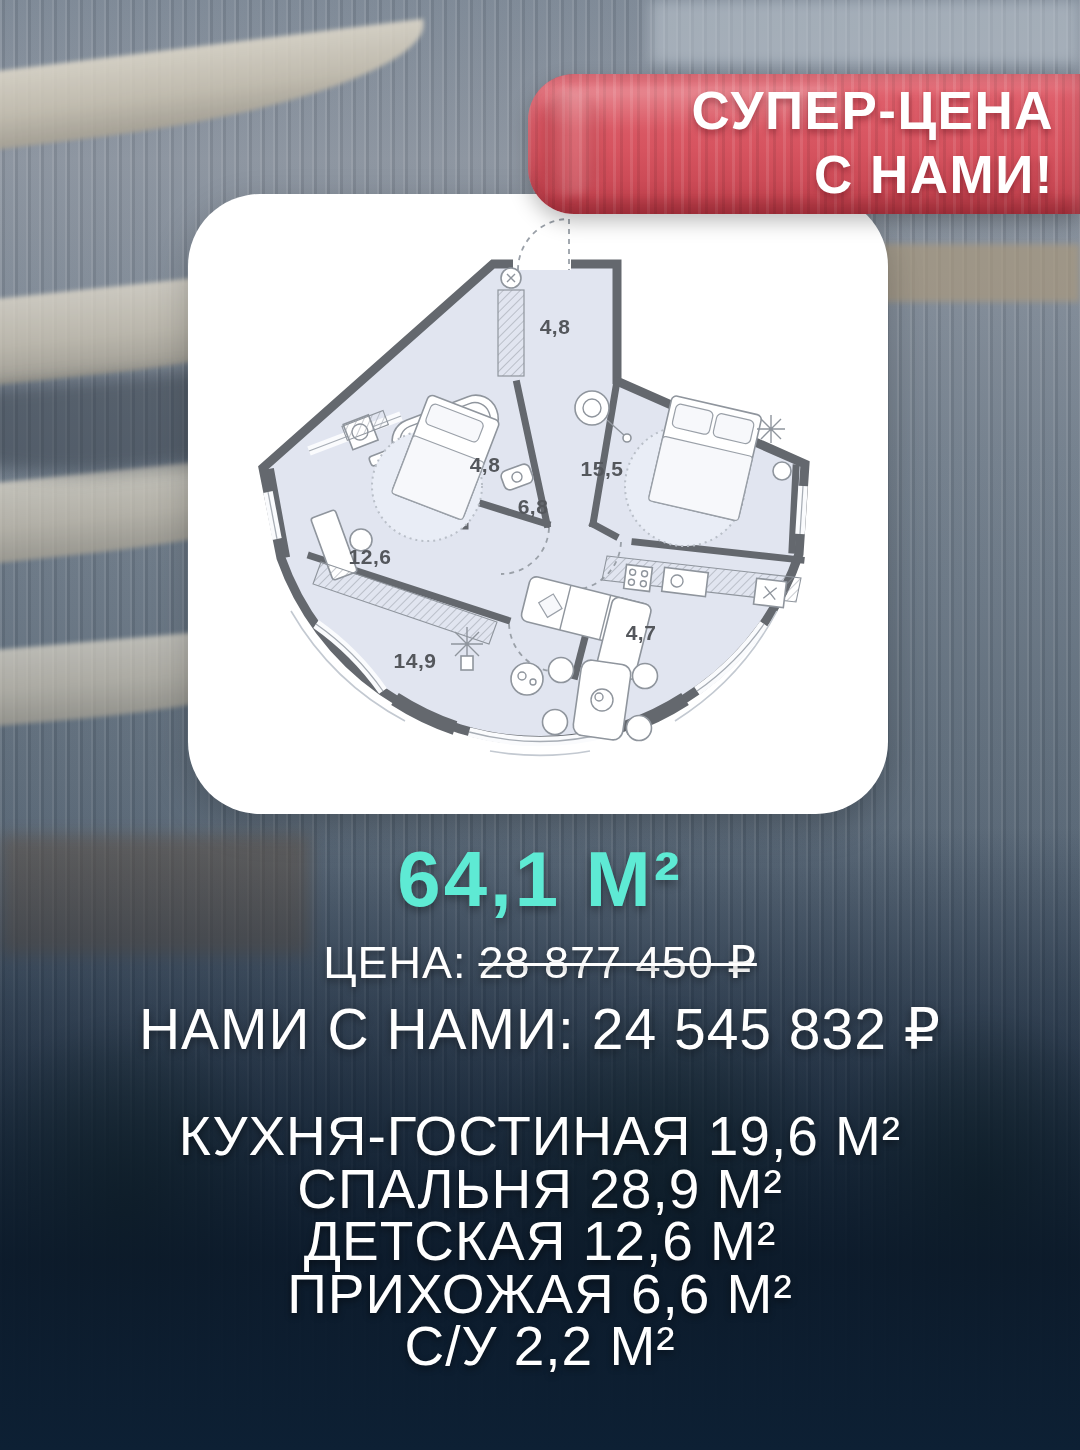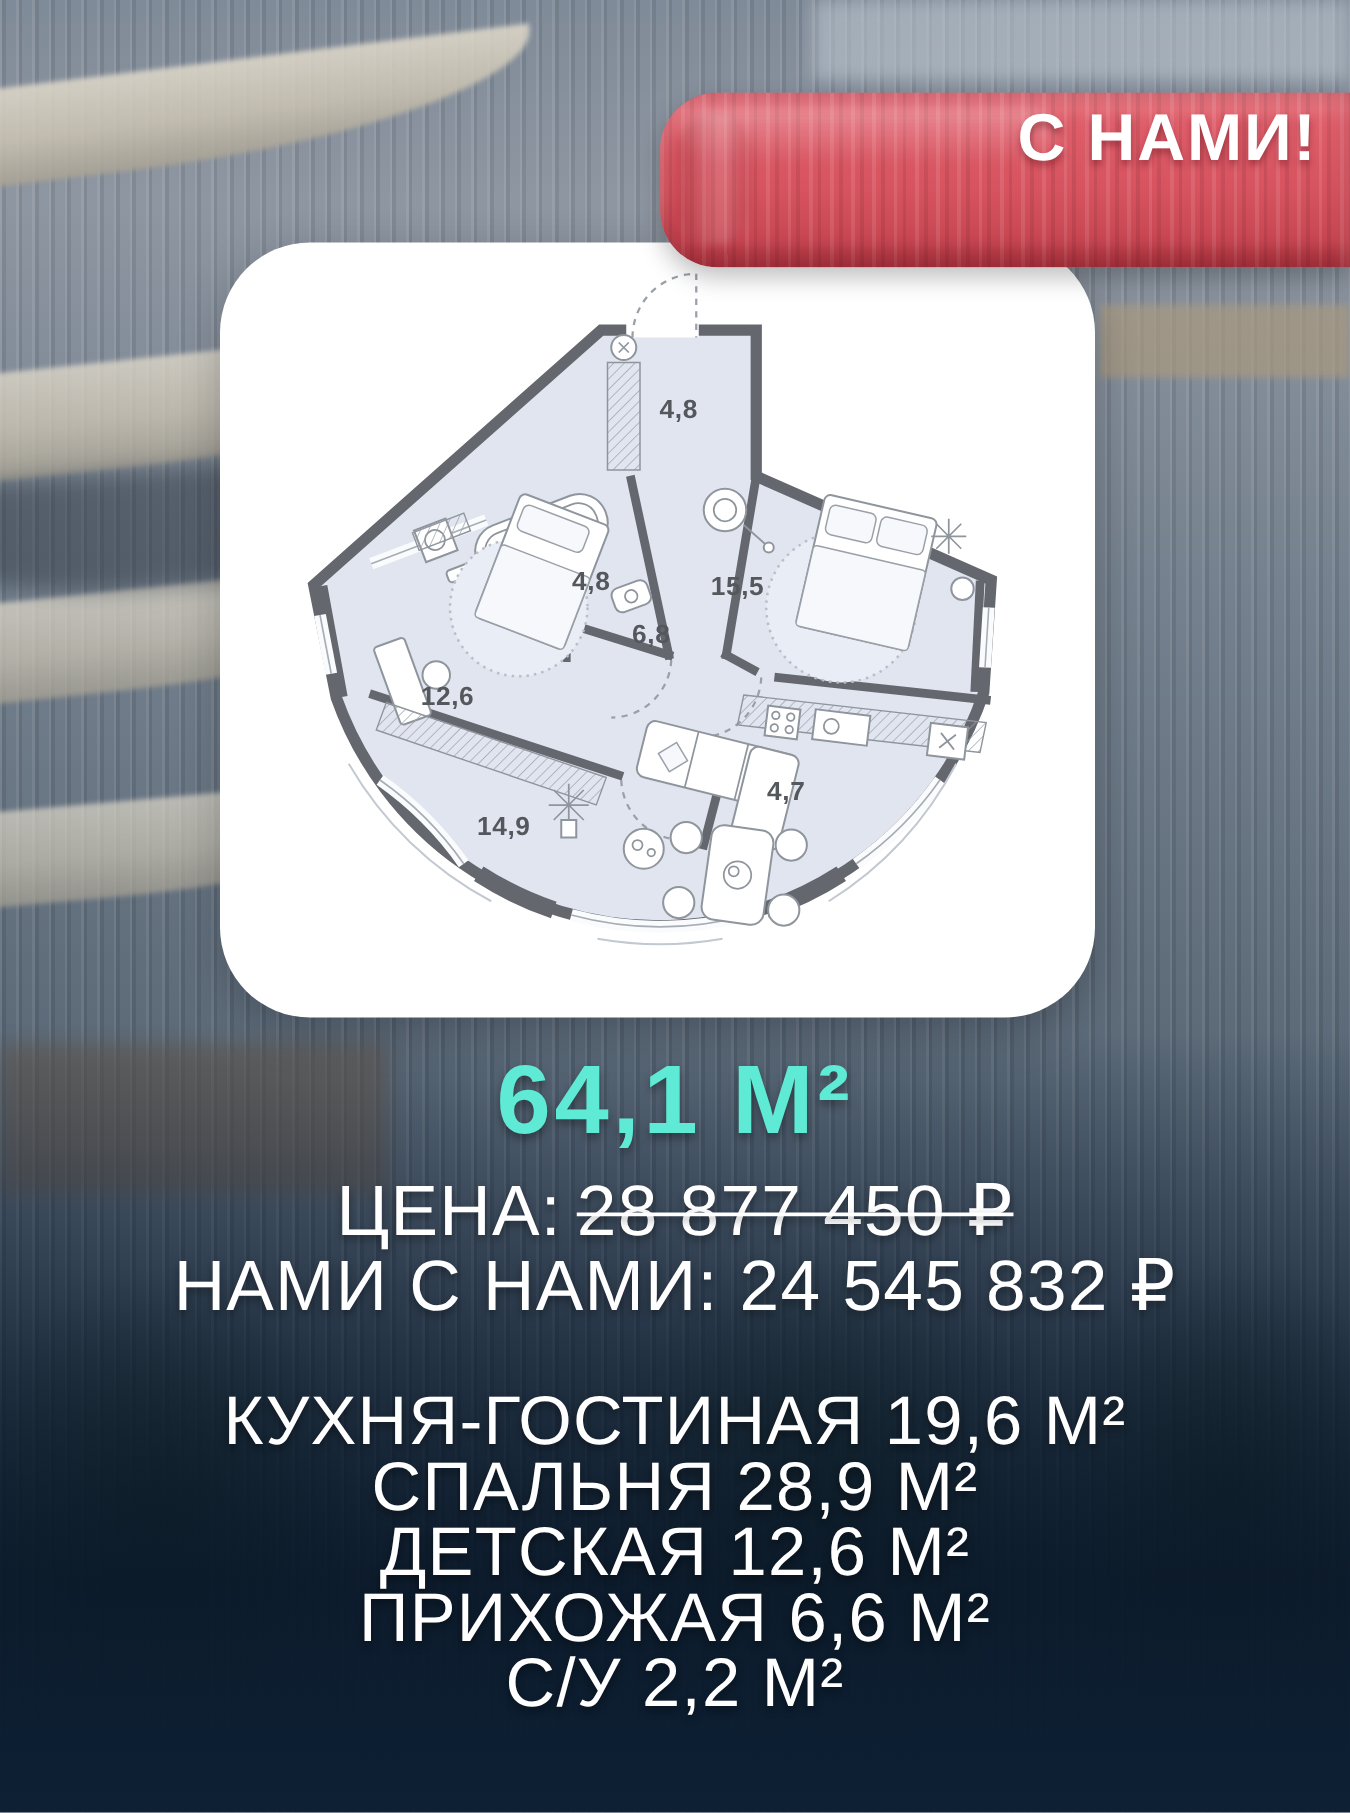--- a/index.html
+++ b/index.html
@@ -25,21 +25,21 @@
   .beigeright{right:0;top:244px;width:200px;height:58px;background:#a9997f;opacity:.7;filter:blur(3px);}
   .wallwarm{left:0;top:835px;width:310px;height:120px;background:#63564b;opacity:.55;filter:blur(8px);}
   .tree{border-radius:50%;filter:blur(6px);}
   .t1{left:-40px;top:1020px;width:330px;height:380px;background:radial-gradient(closest-side,rgba(25,45,40,.95),rgba(25,45,40,0));}
   .t2{left:470px;top:1000px;width:380px;height:420px;background:radial-gradient(closest-side,rgba(22,42,38,.9),rgba(22,42,38,0));}
   .t3{right:-60px;top:1010px;width:320px;height:380px;background:radial-gradient(closest-side,rgba(20,40,36,.9),rgba(20,40,36,0));}
   .vignette{position:absolute;inset:0;
     background:linear-gradient(180deg,rgba(14,28,44,0) 0%,rgba(14,28,44,0) 57%,rgba(14,28,44,.55) 73%,rgba(11,25,41,.93) 87%,#0d2034 100%);}
 
   
-  .card{position:absolute;left:176px;top:194px;width:700px;height:620px;background:#fff;
+  .card{position:absolute;left:188px;top:194px;width:700px;height:620px;background:#fff;
         border-radius:72px;z-index:10;box-shadow:0 12px 36px rgba(0,0,0,.22);}
   .card svg{position:absolute;left:67px;top:14px;}
 
   
   .ribbon{position:absolute;top:74px;left:528px;width:552px;height:140px;z-index:20;
     border-radius:46px 0 0 46px;
     background:
       repeating-linear-gradient(90deg, rgba(255,255,255,.10) 0 3px, rgba(0,0,0,0) 3px 7px, rgba(0,0,0,.08) 7px 10px, rgba(0,0,0,0) 10px 17px),
       linear-gradient(180deg,#cf4e5b 0%,#e0606c 10%,#d6535f 55%,#c84753 85%,#ab3944 100%);
     box-shadow: inset 0 14px 16px rgba(255,255,255,.16), inset 0 -12px 18px rgba(128,24,34,.38), 0 8px 20px rgba(0,0,0,.25);}
@@ -47,21 +47,21 @@
     background:linear-gradient(180deg,rgba(255,255,255,.25),rgba(255,255,255,0));filter:blur(5px);}
   .ribbon::after{content:"";position:absolute;left:14px;top:16px;bottom:18px;width:58px;border-radius:32px;
     background:linear-gradient(90deg,rgba(150,35,45,.35),rgba(255,255,255,.15) 60%,rgba(150,35,45,.25));filter:blur(4px);}
   .ribbon-text{position:absolute;right:26px;top:5px;text-align:right;color:#fff;font-weight:700;
     font-size:53px;line-height:64px;letter-spacing:1.5px;text-shadow:0 4px 6px rgba(105,18,28,.45);}
 
   
   .area{position:absolute;top:834px;left:0;width:100%;text-align:center;color:#5eead4;
     font-size:78px;font-weight:800;letter-spacing:3px;z-index:30;text-shadow:0 4px 8px rgba(0,0,0,.35);}
   .price-old{position:absolute;top:936px;left:0;width:100%;text-align:center;color:#fff;
-    font-size:57px;font-weight:400;letter-spacing:1px;z-index:30;text-shadow:0 3px 7px rgba(0,0,0,.4);}
+    font-size:45px;font-weight:400;letter-spacing:1px;z-index:30;text-shadow:0 3px 7px rgba(0,0,0,.4);}
   .price-old .strike{text-decoration:line-through;text-decoration-thickness:3px;margin-left:12px;}
   .price-new{position:absolute;top:996px;left:0;width:100%;text-align:center;color:#fff;
     font-size:57px;font-weight:400;letter-spacing:1px;z-index:30;text-shadow:0 3px 8px rgba(0,0,0,.4);}
   .rooms{position:absolute;top:1110px;left:0;width:100%;text-align:center;color:#fff;
     font-size:55px;line-height:52.5px;font-weight:400;letter-spacing:1px;z-index:30;text-shadow:0 3px 7px rgba(0,0,0,.45);}
 
   
   .wall{fill:#e1e5f0;stroke:#64686e;stroke-width:9;stroke-linejoin:miter;}
   .iw{stroke:#64686e;stroke-width:7;fill:none;stroke-linecap:square;}
   .pier{stroke:#64686e;stroke-width:14;fill:none;}
@@ -244,20 +244,21 @@
       <text class="roomlabel" x="278" y="290">6,8</text>
       <text class="roomlabel" x="347" y="252">15,5</text>
       <text class="roomlabel" x="115" y="340">12,6</text>
       <text class="roomlabel" x="160" y="444">14,9</text>
       <text class="roomlabel" x="386" y="416">4,7</text>
     </svg>
   </div>
 
   <div class="ribbon">
     <div class="ribbon-text">
+      <div>СУПЕР-ЦЕНА</div>
       <div>С НАМИ!</div>
     </div>
   </div>
 
   <div class="area">64,1 М²</div>
 
   <div class="price-old">
     <span>ЦЕНА:</span><span class="strike">28 877 450 ₽</span>
   </div>
 

